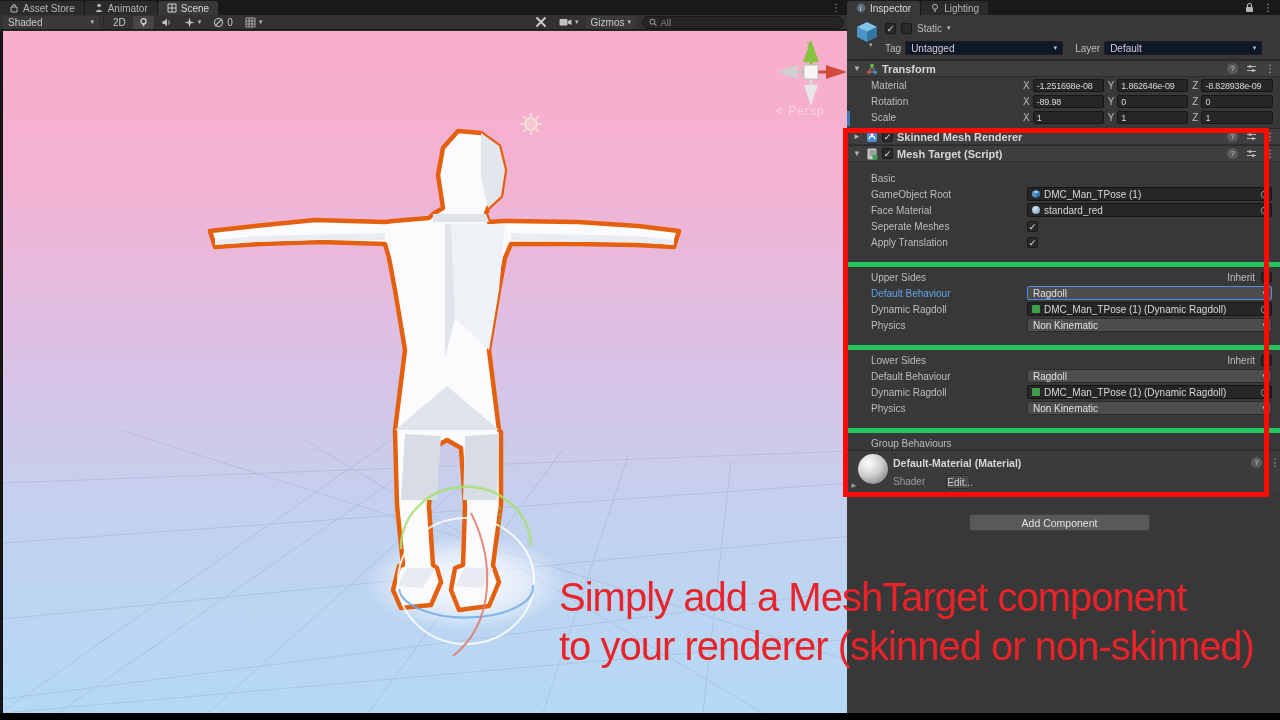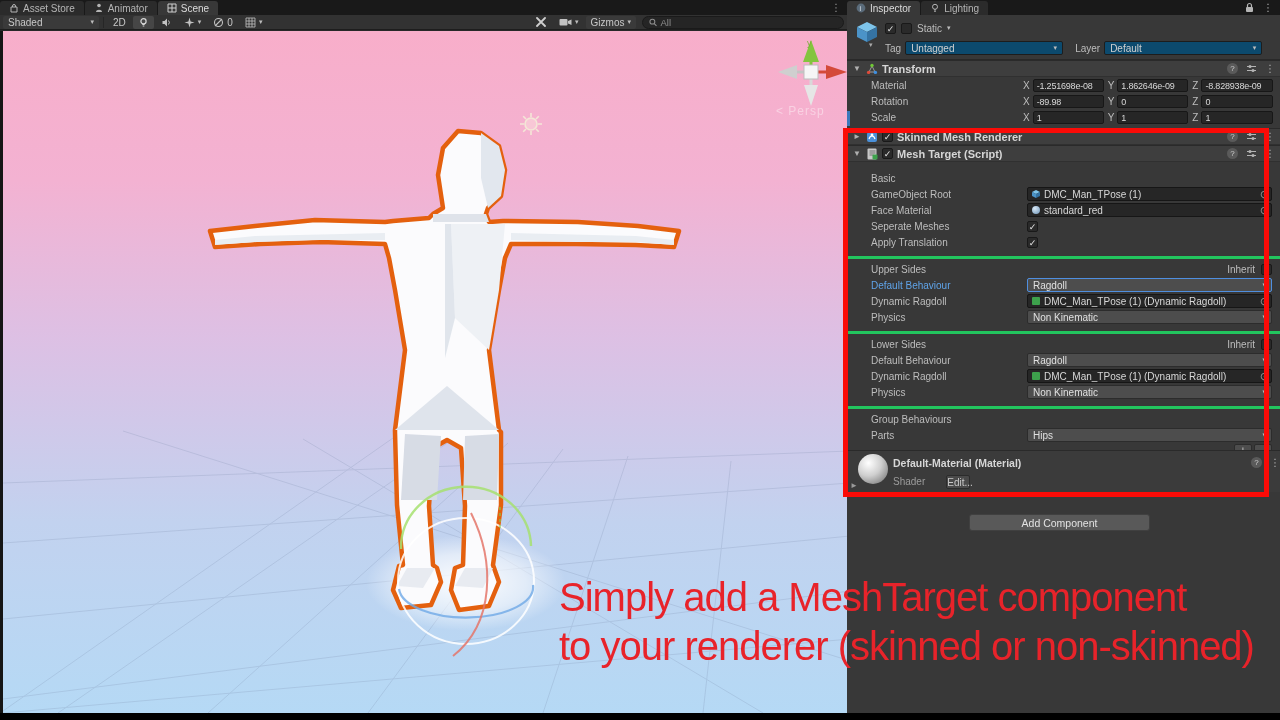--- a/index.html
+++ b/index.html
@@ -45,21 +45,21 @@
   #inspector-panel { position:absolute; left:847px; top:0; width:433px; height:720px; background:#383838; font-size:10px; color:#bdbdbd; }
   #insp-tabs { position:absolute; left:0; top:0; width:433px; height:15px; background:#191919; display:flex; align-items:flex-end; }
   .lockwrap { margin-left:auto; display:flex; gap:9px; align-self:center; margin-right:7px; align-items:center; }
 
   #go-header { position:absolute; left:0; top:15px; width:433px; height:45px; background:#383838; border-bottom:1px solid #292929; }
   #go-cube { position:absolute; left:8px; top:5px; width:24px; height:24px; }
   #go-cube-arrow { position:absolute; left:22px; top:26px; font-size:7px; color:#aaa; }
   .hrow1 { position:absolute; left:38px; top:5px; right:6px; height:16px; display:flex; align-items:center; gap:5px; }
   #go-name { flex:1; background:#252525; border:1px solid #161616; border-radius:2px; height:15px; display:flex; align-items:center; padding:0 5px; color:#e2e2e2; }
   .hrow2 { position:absolute; left:38px; top:25px; right:6px; height:16px; display:flex; align-items:center; gap:4px; }
-  .mini-dd { background:#0c4a6e; border:1px solid #1d1d1d; border-radius:2px; height:14px; display:flex; align-items:center; padding:0 5px; color:#d0d0d0; }
+  .mini-dd { background:#0f172a; border:1px solid #1d1d1d; border-radius:2px; height:14px; display:flex; align-items:center; padding:0 5px; color:#d0d0d0; }
   .mini-dd .tb-arrow { margin-left:auto; }
   #tag-dd { width:158px; } #layer-dd { width:158px; }
 
   .chead { display:flex; align-items:center; height:17px; background:#3e3e3e; border-top:1px solid #2a2a2a; border-bottom:1px solid #303030; padding:0 5px; gap:4px; }
   .chead .ctitle { font-weight:bold; font-size:11px; color:#d6d6d6; }
   .fold { font-size:8px; color:#b0b0b0; width:10px; text-align:center; }
   .hicons { margin-left:auto; display:flex; gap:8px; align-items:center; color:#b4b4b4; }
   .helpc { width:11px; height:11px; border-radius:50%; background:#5a5a5a; color:#cfcfcf; font-size:8px; text-align:center; line-height:11px; }
   .kebab { color:#b4b4b4; font-size:10px; }
   .chk { width:11px; height:11px; background:#2a2a2a; border:1px solid #191919; border-radius:2px; color:#e6e6e6; font-size:9px; line-height:10px; text-align:center; flex:none; }
@@ -77,21 +77,21 @@
   #mt-body { position:absolute; left:0; top:162px; width:433px; height:282px; padding-top:8px; }
   .irow { display:flex; align-items:center; height:16px; padding:0 8px 0 24px; }
   .irow .lbl { width:156px; flex:none; overflow:hidden; white-space:nowrap; }
   .bluelbl { color:#5fa3e8; }
   .valwrap { flex:1; display:flex; align-items:center; min-width:0; }
   .objfield { flex:1; display:flex; align-items:center; gap:4px; background:#262626; border:1px solid #161616; border-radius:2px; height:14px; padding:0 2px 0 4px; color:#d8d8d8; overflow:hidden; white-space:nowrap; }
   .objfield .picker { margin-left:auto; color:#9a9a9a; font-size:11px; line-height:12px; flex:none; }
   .ddl { flex:1; display:flex; align-items:center; background:#4d4d4d; border:1px solid #2c2c2c; border-radius:2px; height:14px; padding:0 5px; color:#e0e0e0; overflow:hidden; white-space:nowrap; }
   .ddl .tb-arrow { margin-left:auto; }
   .ddl.focus { border-color:#4f8fe0; }
-  .group { margin-top:6px; border-top:3px solid #22c55e; padding-top:2px; }
+  .group { margin-top:12px; border-top:5px solid #22c55e; padding-top:2px; }
   .inherit { margin-left:auto; display:flex; align-items:center; gap:6px; }
   .arraybtns { display:flex; justify-content:flex-end; gap:2px; padding:1px 8px 0 0; }
   .abtn { width:18px; height:13px; background:#4d4d4d; border:1px solid #2c2c2c; border-radius:2px; color:#d8d8d8; font-size:10px; line-height:11px; text-align:center; }
 
   #mat-block { position:absolute; left:0; top:450px; width:433px; height:42px; background:#3b3b3b; border-top:1px solid #2a2a2a; }
   #mat-sphere { position:absolute; left:11px; top:3px; width:30px; height:30px; border-radius:50%;
     background:radial-gradient(circle at 35% 30%, #ffffff, #cfcfcf 45%, #8d8d8d 80%, #6f6f6f); }
   #mat-fold { position:absolute; left:3px; top:30px; font-size:8px; color:#9a9a9a; }
   #mat-title-row { position:absolute; left:46px; top:4px; right:0; height:15px; display:flex; align-items:center; }
   #mat-title { font-weight:bold; font-size:10.5px; color:#d6d6d6; }

